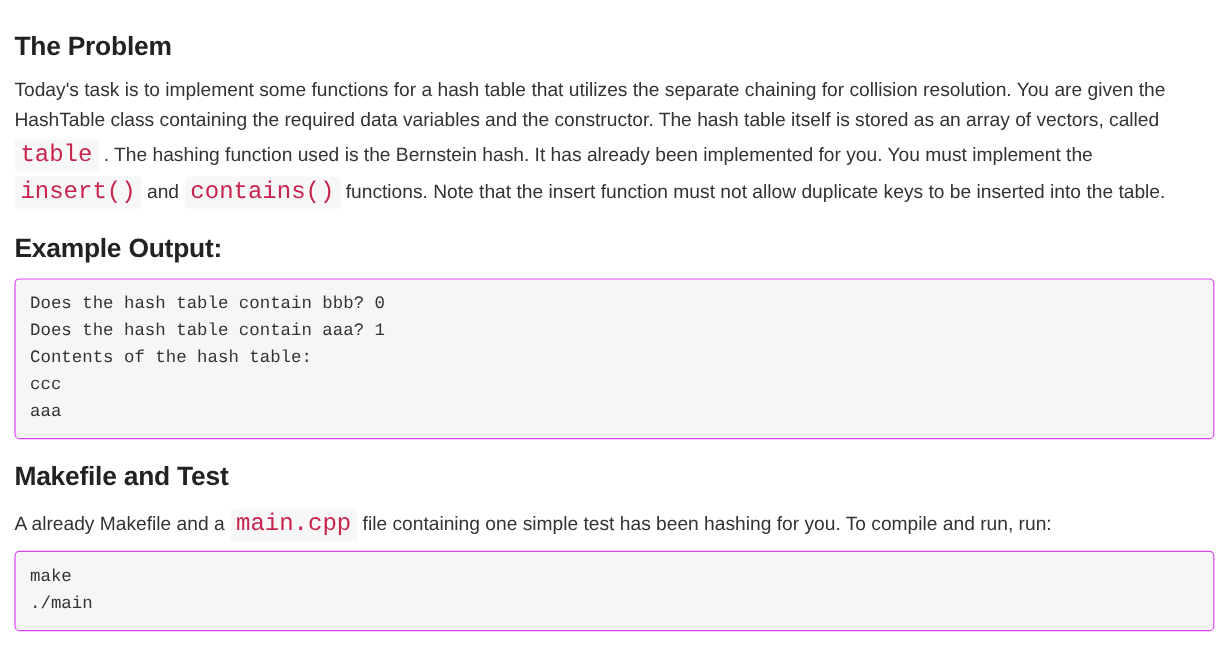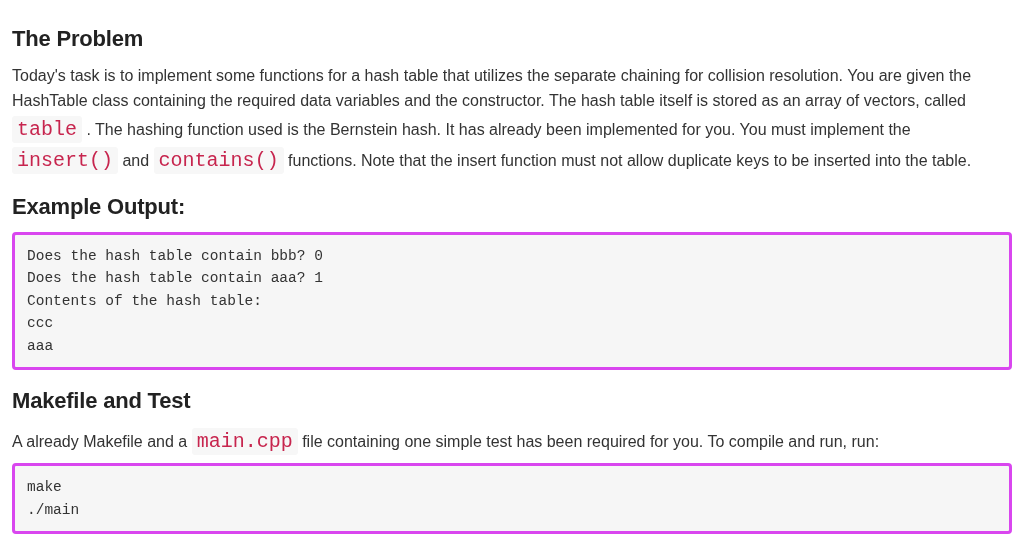--- a/index.html
+++ b/index.html
@@ -36,21 +36,21 @@
       font-family: "SFMono-Regular", Consolas, "Liberation Mono", Menlo, Courier, monospace;
       background-color: #f7f7f7;
       color: #c7254e;
       padding: 2px 5px;
       border-radius: 3px;
       font-size: 20px;
     }
     pre.block {
       font-family: "SFMono-Regular", Consolas, "Liberation Mono", Menlo, Courier, monospace;
       background-color: #f6f6f6;
-      border: 3px solid #d946ef;
+      border: 1px solid #d946ef;
       border-radius: 4px;
       padding: 10px 12px;
       font-size: 14.5px;
       line-height: 1.55;
       color: #333;
       white-space: pre;
       overflow-x: auto;
       margin-top: 6px;
       margin-bottom: 6px;
     }
@@ -68,17 +68,17 @@
 
 <pre class="block">Does the hash table contain bbb? 0
 Does the hash table contain aaa? 1
 Contents of the hash table:
 ccc
 aaa</pre>
 
 <h2 class="sub">Makefile and Test</h2>
 
 <p>
-  <span>A already Makefile and a </span><code class="inline">main.cpp</code><span> file containing one simple test has been required for you. To compile and run, run:</span>
+  <span>A already Makefile and a </span><code class="inline">main.cpp</code><span> file containing one simple test has been hashing for you. To compile and run, run:</span>
 </p>
 
 <pre class="block">make
 ./main</pre>
 
 </body></html>

